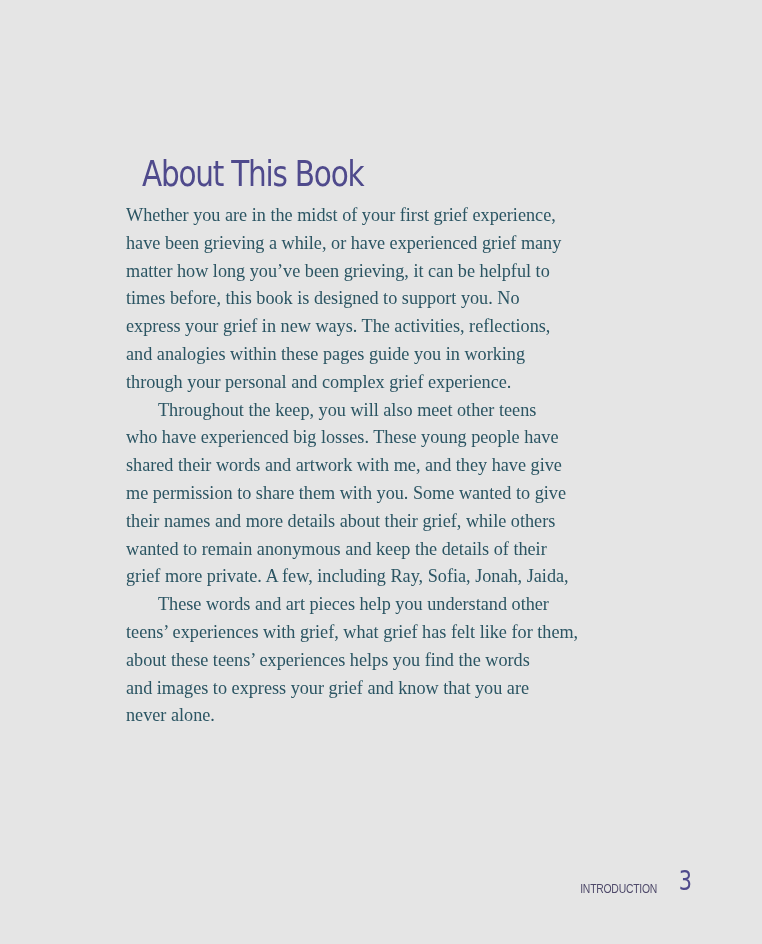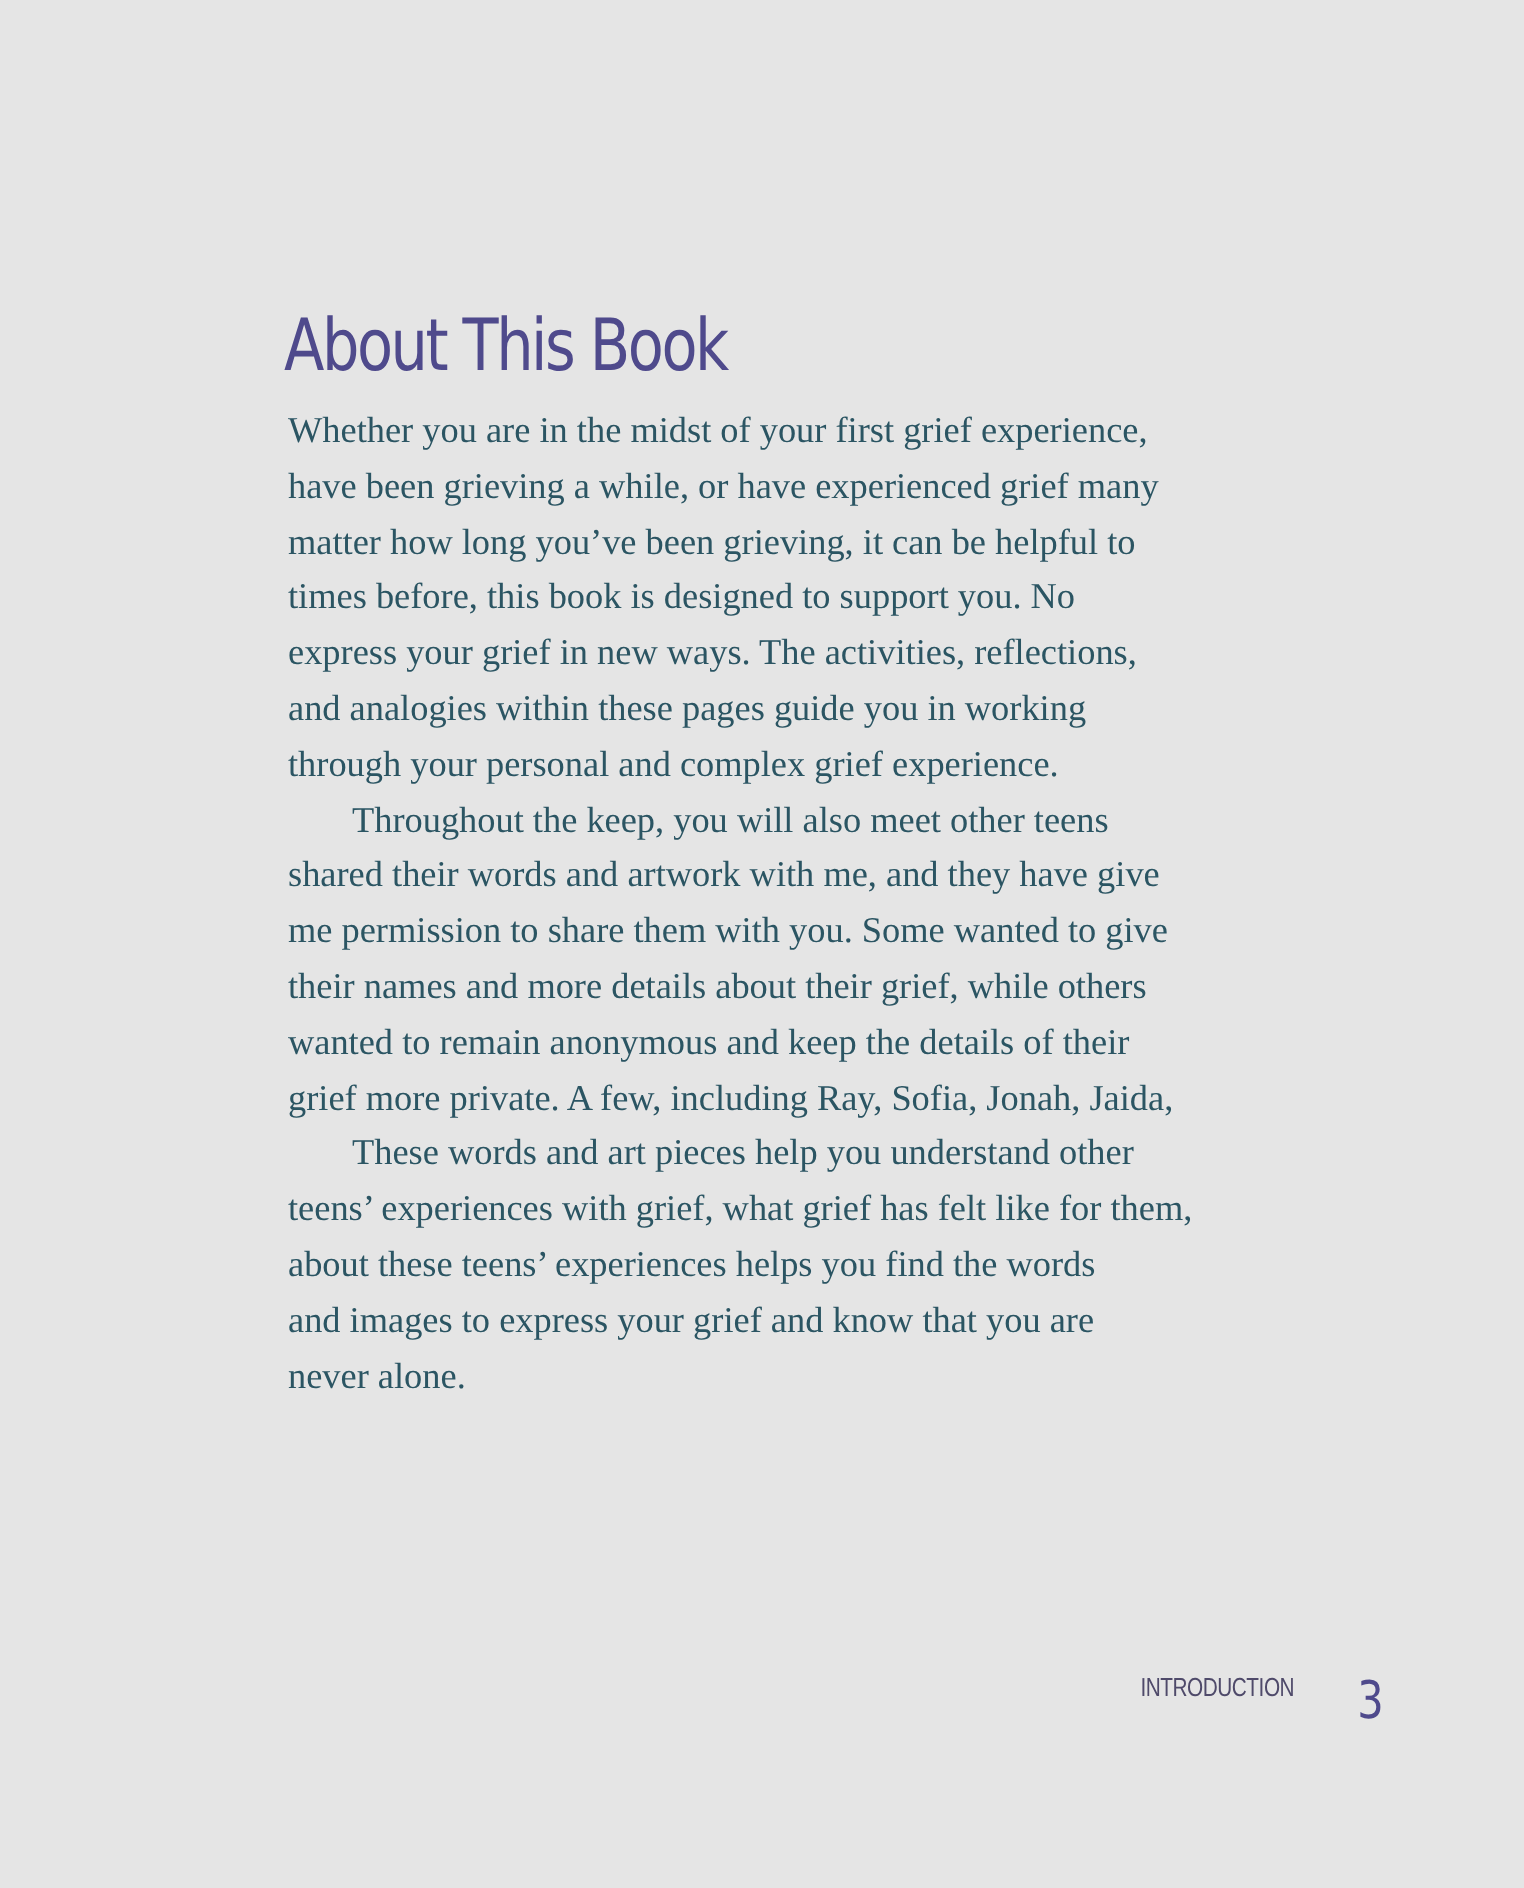--- a/index.html
+++ b/index.html
@@ -29,45 +29,45 @@
       font-weight: normal;
       font-size: 36px;
       letter-spacing: -1.5px;
       color: #4f4a8c;
       transform: scaleX(0.82);
       transform-origin: left top;
       line-height: 48px;
     }
     .body-text {
       position: absolute;
-      left: 144px;
+      left: 126px;
       top: 202px;
       width: 500px;
       font-family: "Liberation Serif", serif;
       font-size: 18.2px;
       line-height: 27.8px;
       color: #2b5563;
     }
     .para {
       margin: 0;
     }
     .line {
       display: block;
       white-space: nowrap;
     }
     .indent {
       padding-left: 32px;
     }
     .footer {
       position: absolute;
       right: 68px;
-      top: 836px;
+      top: 866px;
       display: flex;
-      align-items: flex-start;
-      gap: 30px;
+      align-items: flex-end;
+      gap: 20px;
     }
     .section-label {
       font-family: "Liberation Sans", sans-serif;
       font-size: 13px;
       color: #4f4a6a;
       letter-spacing: -0.3px;
       transform: scaleX(0.8);
       transform-origin: right center;
       display: inline-block;
     }
@@ -90,20 +90,21 @@
       <span class="line">Whether you are in the midst of your first grief experience,</span>
       <span class="line">have been grieving a while, or have experienced grief many</span>
       <span class="line">matter how long you’ve been grieving, it can be helpful to</span>
       <span class="line">times before, this book is designed to support you. No</span>
       <span class="line">express your grief in new ways. The activities, reflections,</span>
       <span class="line">and analogies within these pages guide you in working</span>
       <span class="line">through your personal and complex grief experience.</span>
     </p>
     <p class="para">
       <span class="line indent">Throughout the keep, you will also meet other teens</span>
+      <span class="line">who have experienced big losses. These young people have</span>
       <span class="line">shared their words and artwork with me, and they have give</span>
       <span class="line">me permission to share them with you. Some wanted to give</span>
       <span class="line">their names and more details about their grief, while others</span>
       <span class="line">wanted to remain anonymous and keep the details of their</span>
       <span class="line">grief more private. A few, including Ray, Sofia, Jonah, Jaida,</span>
     </p>
     <p class="para">
       <span class="line indent">These words and art pieces help you understand other</span>
       <span class="line">teens’ experiences with grief, what grief has felt like for them,</span>
       <span class="line">about these teens’ experiences helps you find the words</span>

